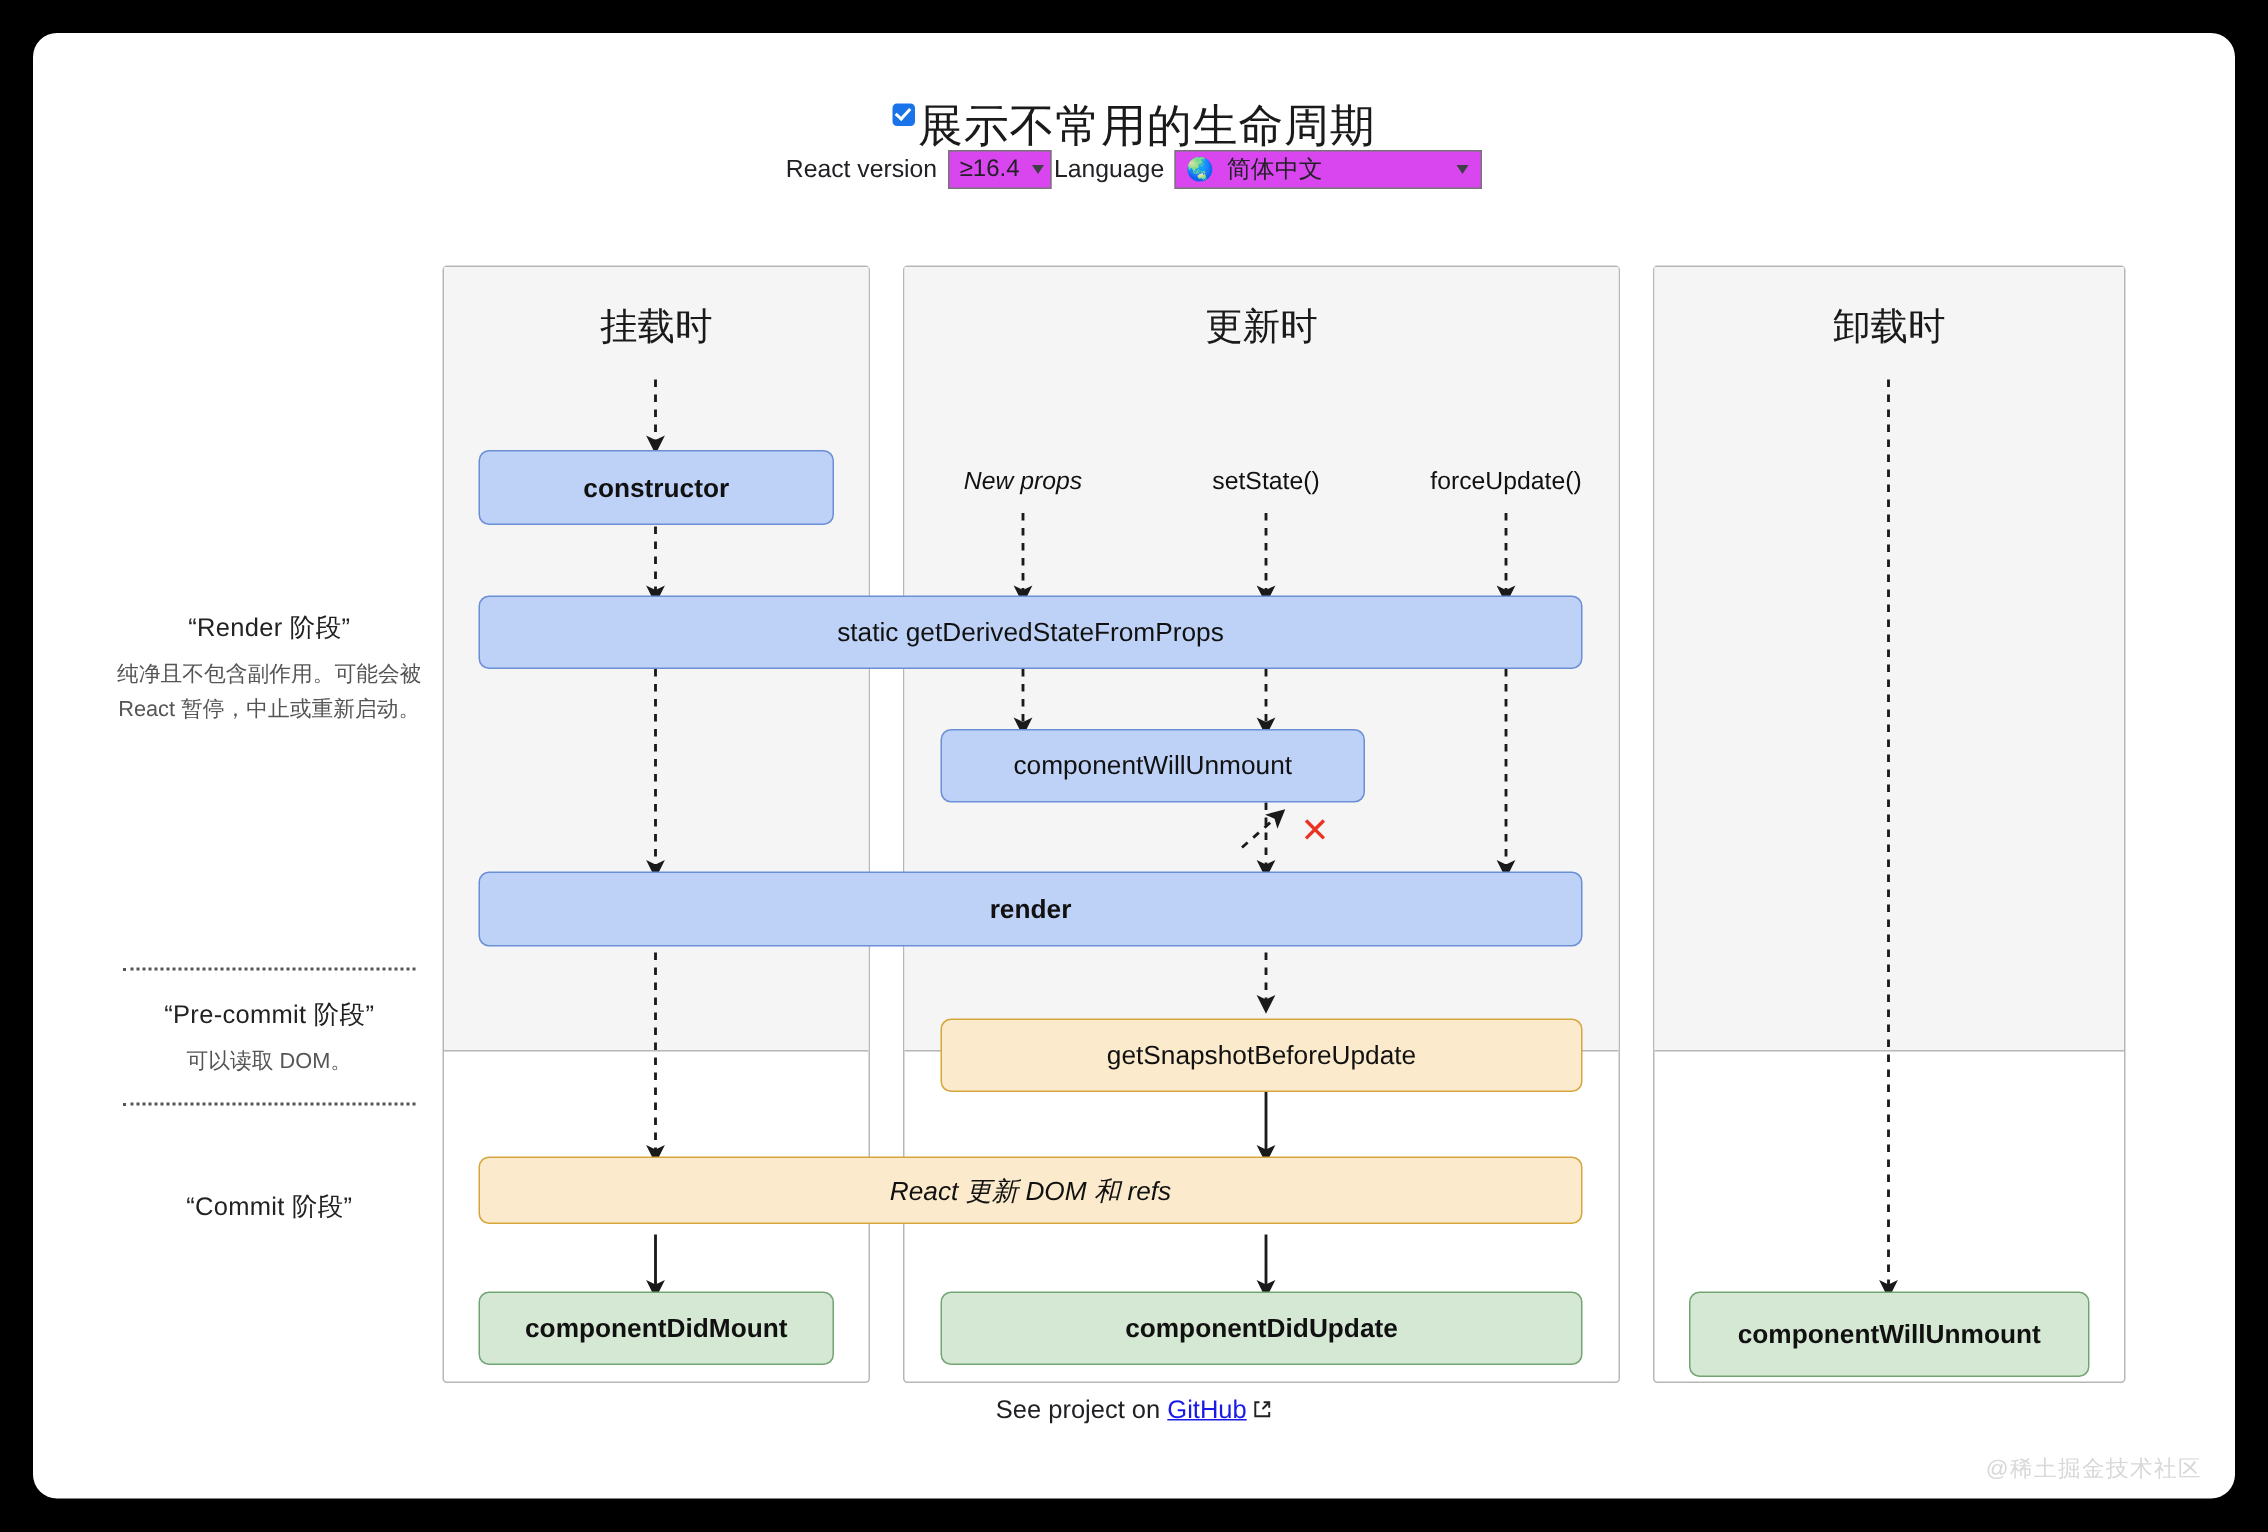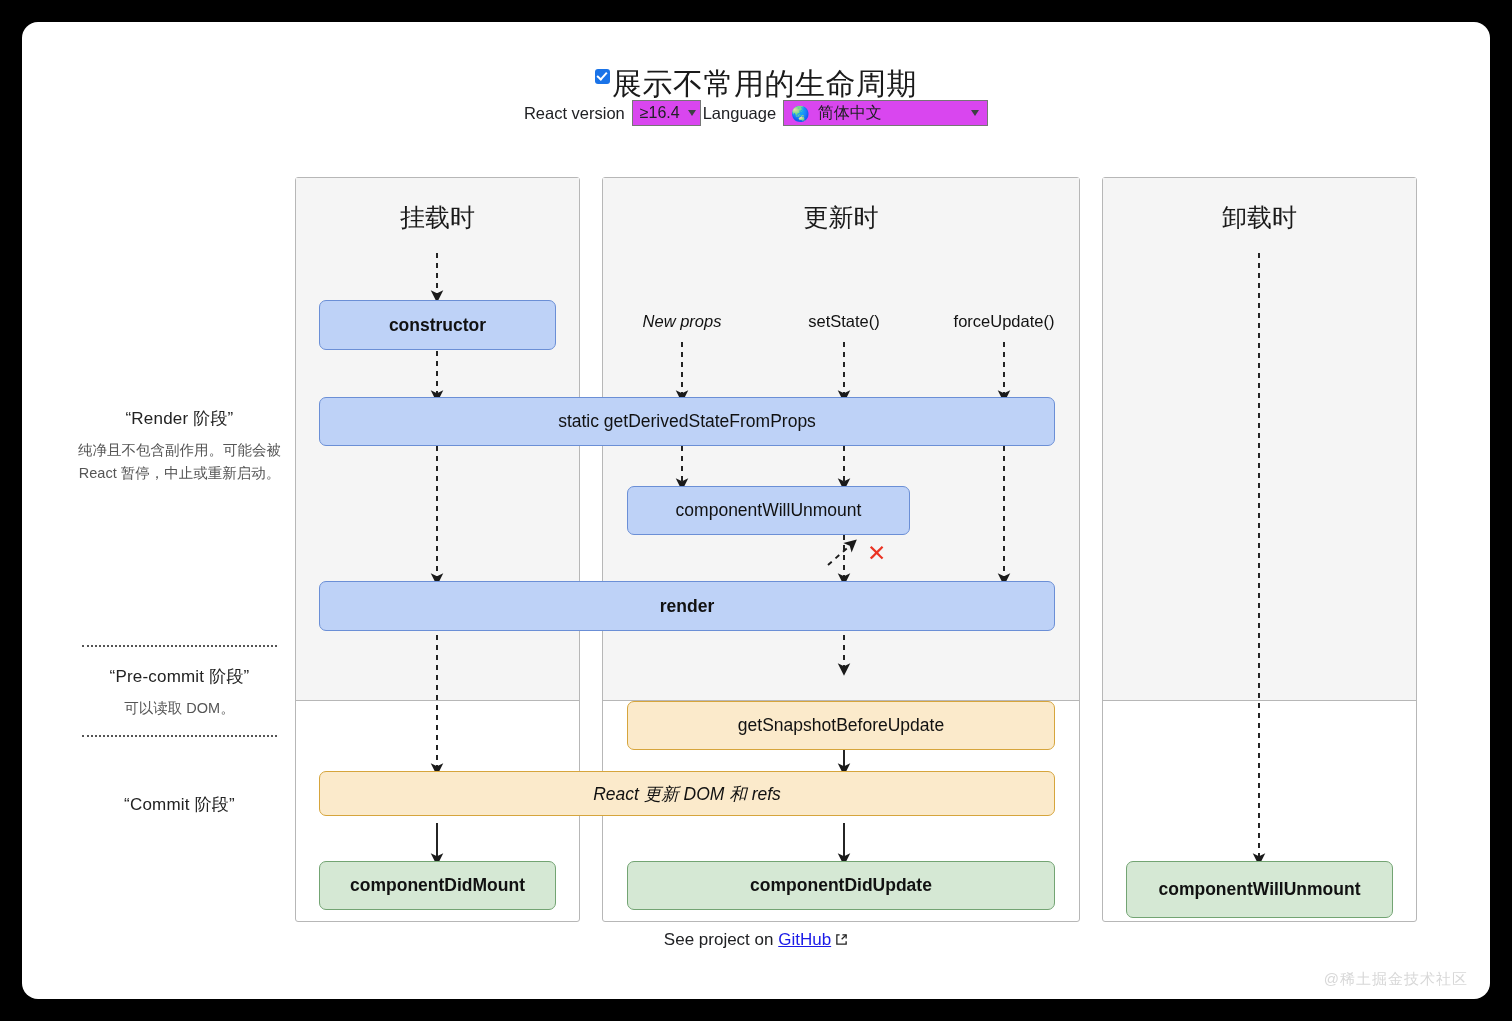--- a/index.html
+++ b/index.html
@@ -273,21 +273,21 @@
       <div class="node blue bold" style="left:297px; top:143px; width:237px; height:50px">constructor</div>
 
       <div class="node blue" style="left:297px; top:240px; width:736px; height:49px">static getDerivedStateFromProps</div>
 
       <div class="node blue" style="left:605px; top:329px; width:283px; height:49px">componentWillUnmount</div>
 
       <div class="redx" style="left:845px; top:385px">✕</div>
 
       <div class="node blue bold" style="left:297px; top:424px; width:736px; height:50px">render</div>
 
-      <div class="node orange" style="left:605px; top:544px; width:428px; height:49px">getSnapshotBeforeUpdate</div>
+      <div class="node orange" style="left:605px; top:522px; width:428px; height:49px">getSnapshotBeforeUpdate</div>
 
       <div class="node orange italic" style="left:297px; top:614px; width:736px; height:45px">React 更新 DOM 和 refs</div>
 
       <div class="node green bold" style="left:297px; top:704px; width:237px; height:49px">componentDidMount</div>
       <div class="node green bold" style="left:605px; top:704px; width:428px; height:49px">componentDidUpdate</div>
       <div class="node green bold" style="left:1104px; top:704px; width:267px; height:57px">componentWillUnmount</div>
     </div>
   </div>
 
   <div class="footer">

